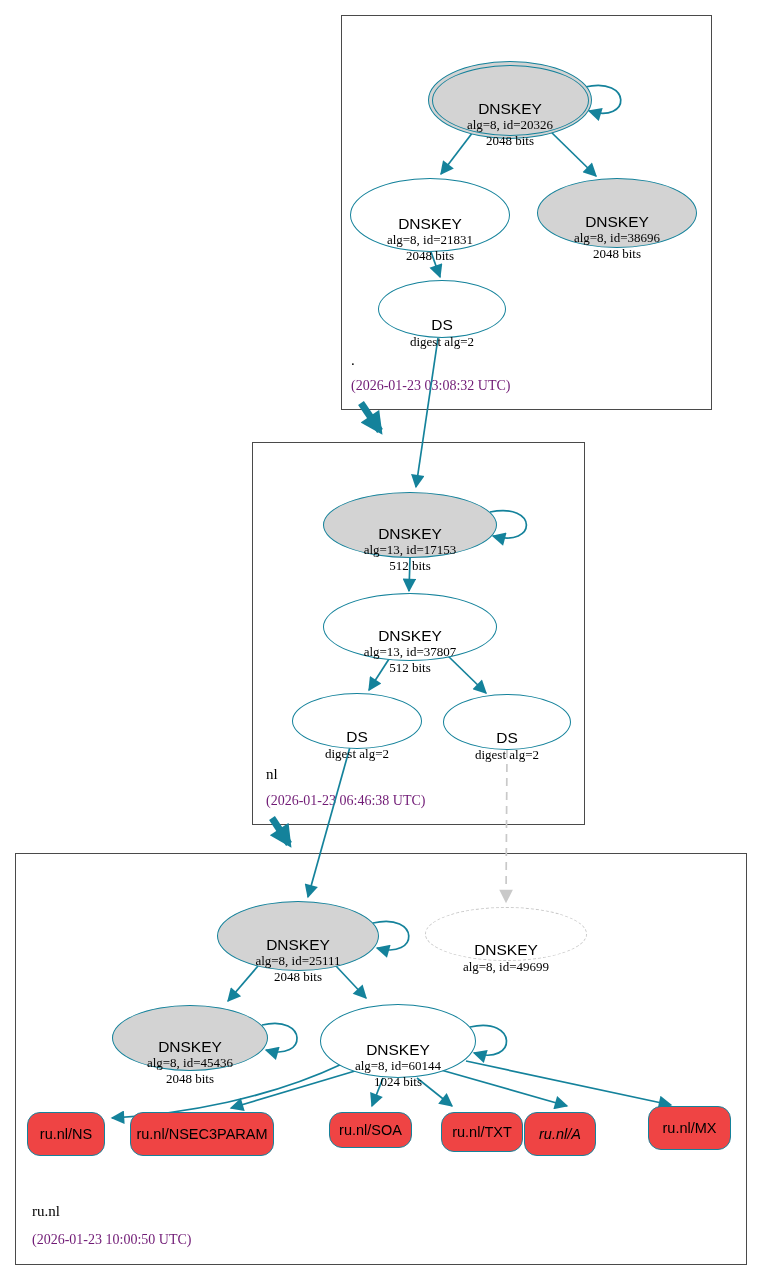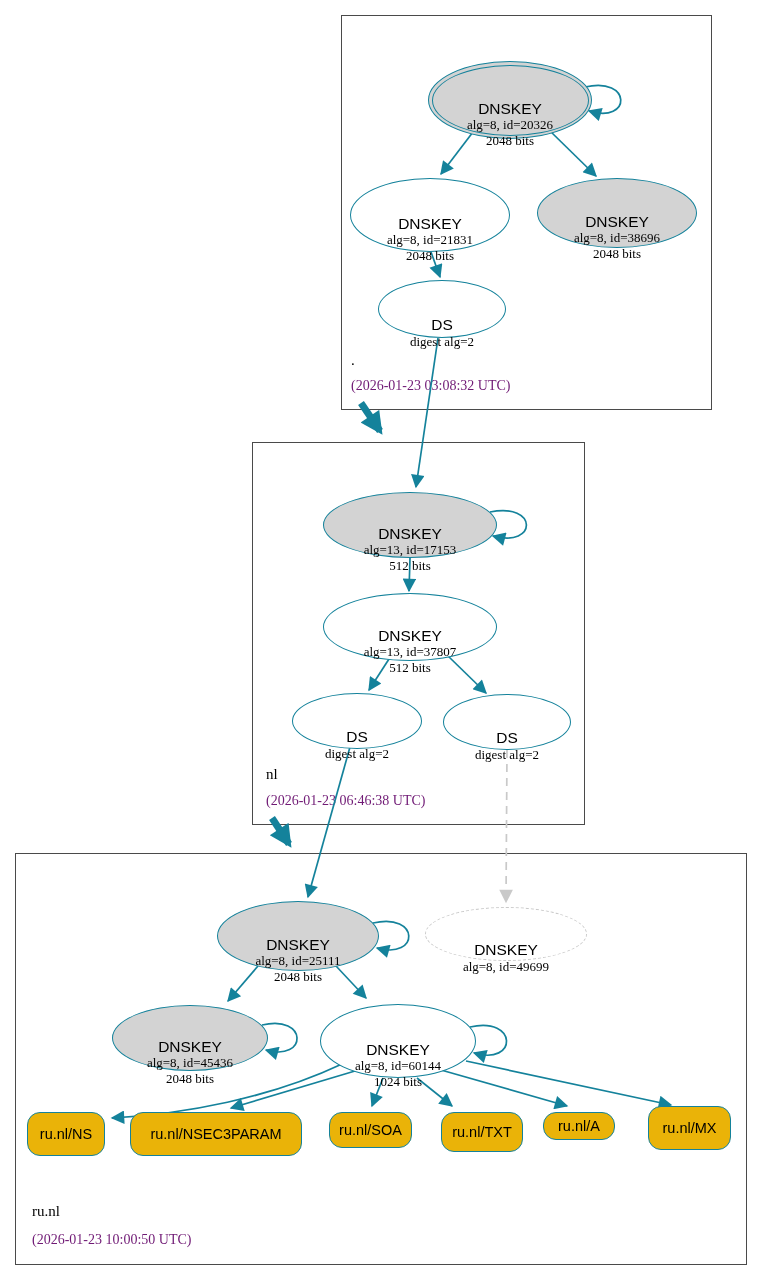--- a/index.html
+++ b/index.html
@@ -22,21 +22,21 @@
   .mfill-gray{fill:var(--missing);}
   .node{position:absolute;border:1.7px solid var(--teal);border-radius:50%;background:#fff;
         display:flex;flex-direction:column;align-items:center;justify-content:center;
         text-align:center;box-sizing:border-box;}
   .node.gray{background:var(--gray-fill);}
   .node.missing{border:1.8px dashed var(--missing);background:#fff;}
   .inner-ring{position:absolute;left:2.5px;top:2.5px;right:2.5px;bottom:2.5px;
               border:1.7px solid var(--teal);border-radius:50%;pointer-events:none;}
   .ntitle{font:15.5px "Liberation Sans",sans-serif;color:#000;line-height:1.15;margin-top:48px;}
   .ndetail{font:13px "Liberation Serif",serif;color:#000;line-height:1.2;}
-  .rrset{position:absolute;border:1.7px solid var(--teal);border-radius:13px;background:#eab308;
+  .rrset{position:absolute;border:1.7px solid var(--teal);border-radius:13px;background:#ef4444;
          display:flex;align-items:center;justify-content:center;box-sizing:border-box;
          font:14.5px "Liberation Sans",sans-serif;color:#000;}
 </style>
 </head>
 <body>
 
 <div class="canvas">
 
   <div class="zone" style="left:341px;top:15px;width:369px;height:393px;"></div>
   <div class="zone" style="left:252px;top:442px;width:331px;height:381px;"></div>
@@ -157,29 +157,29 @@
 
   <div class="node" style="left:320px;top:1004px;width:156px;height:74px;">
     <span class="ntitle">DNSKEY</span>
     <span class="ndetail">alg=8, id=60144</span>
     <span class="ndetail">1024 bits</span>
   </div>
 
   <div class="rrset" style="left:27px;top:1112px;width:78px;height:44px;">
     <span>ru.nl/NS</span>
   </div>
-  <div class="rrset" style="left:130px;top:1112px;width:172px;height:44px;">
+  <div class="rrset" style="left:130px;top:1112px;width:144px;height:44px;">
     <span>ru.nl/NSEC3PARAM</span>
   </div>
   <div class="rrset" style="left:329px;top:1112px;width:83px;height:36px;">
     <span>ru.nl/SOA</span>
   </div>
   <div class="rrset" style="left:441px;top:1112px;width:82px;height:40px;">
     <span>ru.nl/TXT</span>
   </div>
-  <div class="rrset" style="left:543px;top:1112px;width:72px;height:28px;">
+  <div class="rrset" style="left:524px;top:1112px;width:72px;height:44px;font-style:italic;">
     <span>ru.nl/A</span>
   </div>
   <div class="rrset" style="left:648px;top:1106px;width:83px;height:44px;">
     <span>ru.nl/MX</span>
   </div>
 
 </div>
 
 </body></html>

